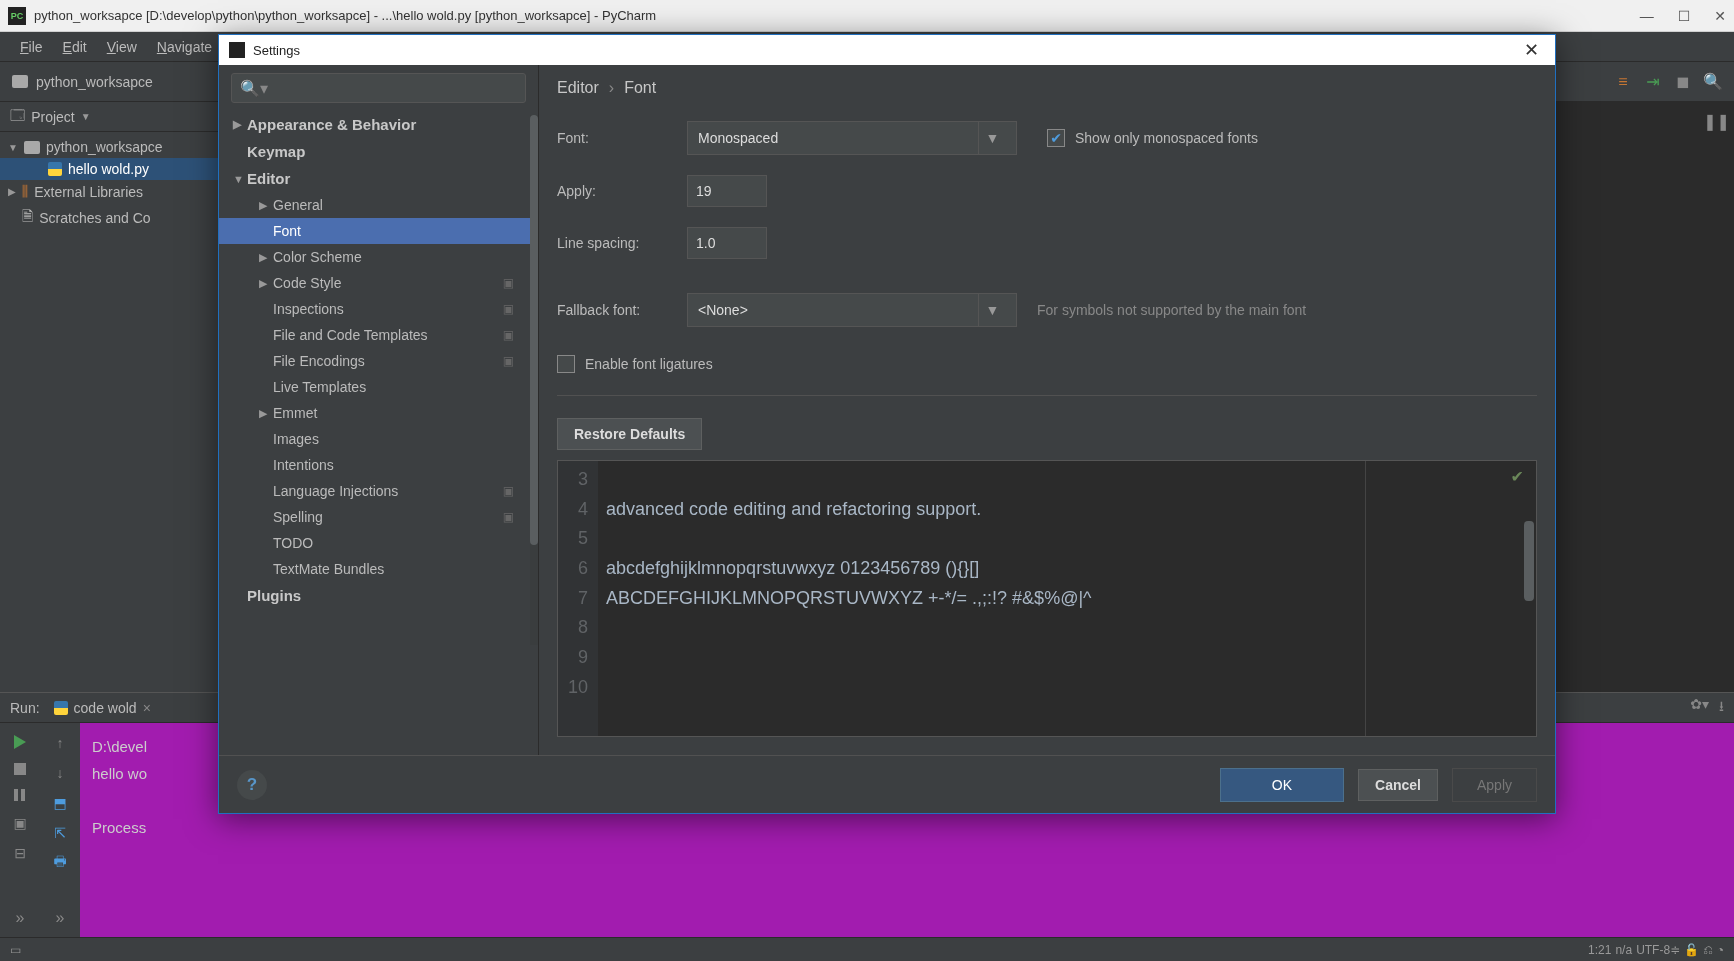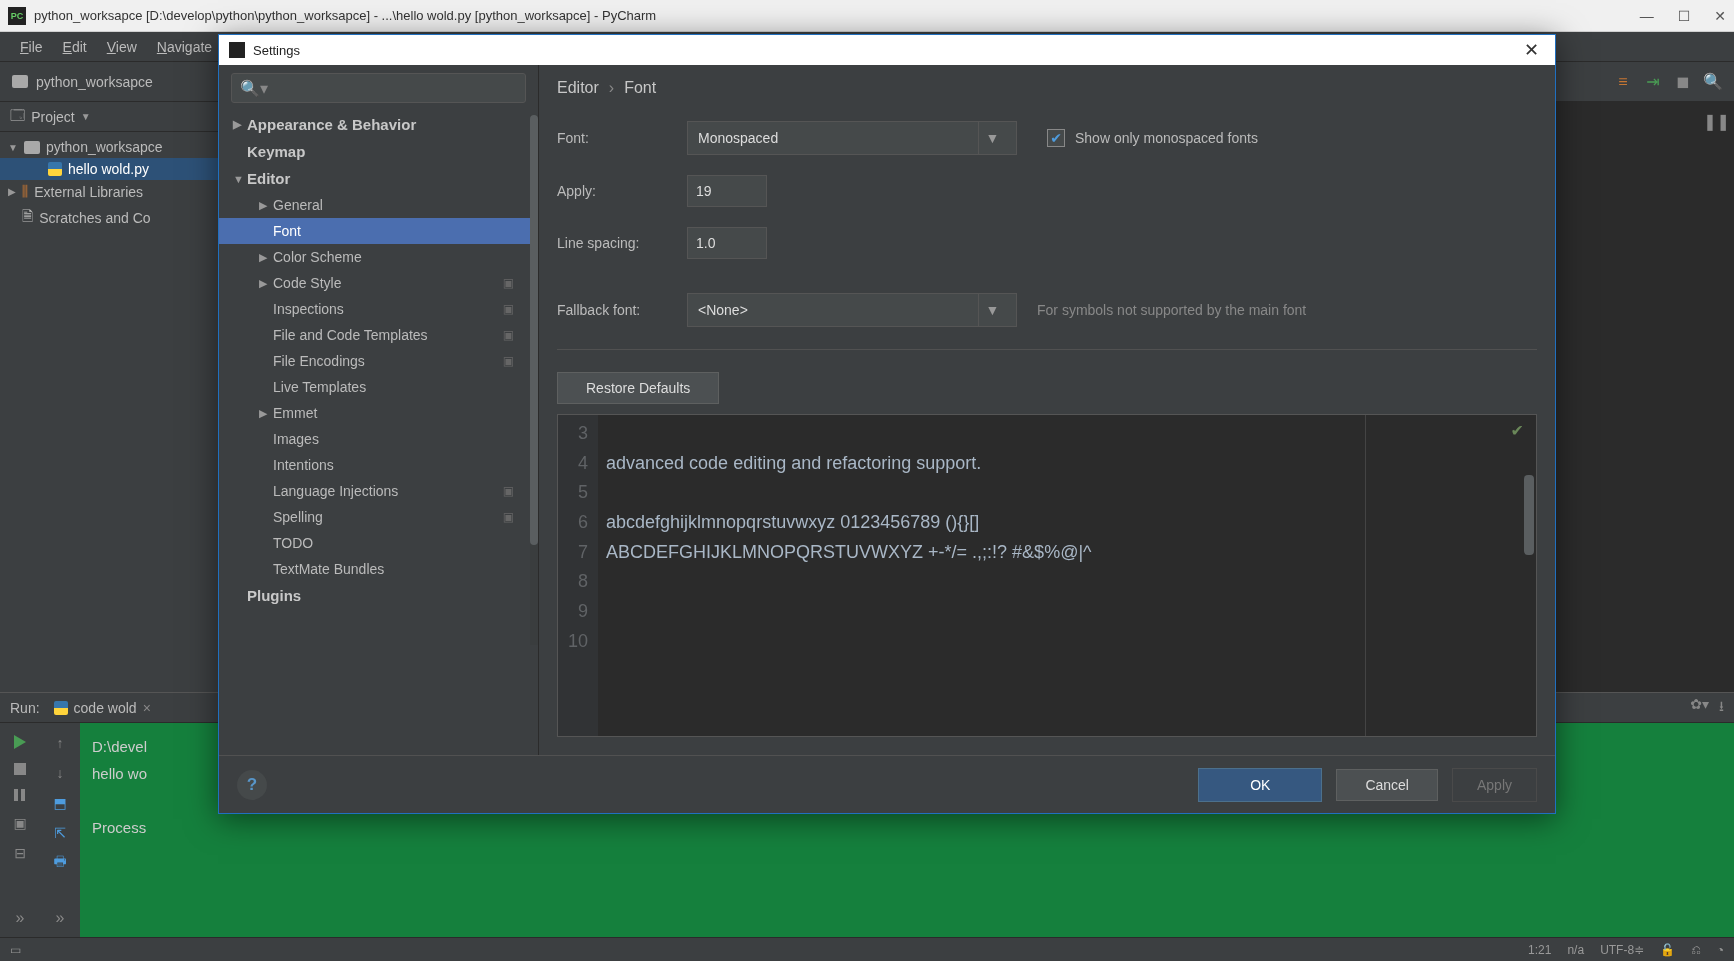--- a/index.html
+++ b/index.html
@@ -42,32 +42,32 @@
 
 
 .run-panel { position: absolute; left: 0; right: 0; bottom: 24px; height: 245px; background: #2b2b2b; border-top: 1px solid #555; display: flex; }
 .run-header { position: absolute; top: 0; left: 0; right: 0; height: 30px; background: #3c3f41; border-bottom: 1px solid #2b2b2b; display: flex; align-items: center; padding: 0 10px; font-size: 14px; gap: 8px; }
 .run-tab { display: flex; align-items: center; gap: 6px; padding: 2px 6px; }
 .close-x { color: #888; cursor: pointer; }
 .run-right { margin-left: auto; display: flex; gap: 10px; color: #888; }
 .run-body { margin-top: 30px; display: flex; flex: 1; }
 .run-icons { width: 40px; background: #3c3f41; display: flex; flex-direction: column; align-items: center; gap: 14px; padding-top: 12px; }
 .run-icons2 { width: 40px; background: #3c3f41; display: flex; flex-direction: column; align-items: center; gap: 14px; padding-top: 12px; }
-.run-output { flex: 1; background: #15803d; padding: 10px 12px; font-family: monospace; font-size: 15px; color: #ccc; line-height: 1.8; }
+.run-output { flex: 1; background: #a21caf; padding: 10px 12px; font-family: monospace; font-size: 15px; color: #ccc; line-height: 1.8; }
 .run-icons .bottom-expand { margin-top: auto; margin-bottom: 10px; color: #888; }
 
 .play-ico { width: 0; height: 0; border-left: 12px solid #499c54; border-top: 7px solid transparent; border-bottom: 7px solid transparent; cursor:pointer; }
 .square-ico { width: 12px; height: 12px; background: #888; cursor:pointer;}
 .pause-ico { width: 12px; height: 12px; display:flex; gap:3px; }
 .pause-ico::before,.pause-ico::after{content:"";width:4px;height:12px;background:#888;}
 .small-ico { width: 16px; height: 16px; color: #888; font-size: 14px; display:flex;align-items:center;justify-content:center; cursor:pointer;}
 
 
 .statusbar { position: absolute; bottom: 0; left: 0; right: 0; height: 24px; background: #3c3f41; border-top: 1px solid #2b2b2b; display: flex; align-items: center; padding: 0 10px; font-size: 12px; color: #999; }
-.statusbar .sb-right { margin-left: auto; display: flex; gap: 16px; align-items: flex-start; }
+.statusbar .sb-right { margin-left: auto; display: flex; gap: 4px; align-items: flex-start; }
 
 
 .dialog { position: absolute; left: 218px; top: 34px; width: 1338px; height: 780px; background: #3c3f41; border: 1px solid #2070c0; box-shadow: 0 5px 30px rgba(0,0,0,0.5); display: flex; flex-direction: column; }
 .dlg-title { height: 30px; background: #fff; color: #222; display: flex; align-items: center; padding: 0 10px; font-size: 13px; }
 .dlg-title .dlg-ico { width: 16px; height: 16px; background: #222; margin-right: 8px; }
 .dlg-title .dlg-close { margin-left: auto; font-size: 18px; color: #333; cursor: pointer; padding: 0 6px; }
 .dlg-body { flex: 1; display: flex; overflow: hidden; }
 .dlg-nav { width: 320px; background: #3c3f41; border-right: 1px solid #2b2b2b; display: flex; flex-direction: column; position: relative; }
 .dlg-search { margin: 8px 12px; height: 30px; background: #45494a; border: 1px solid #555; border-radius: 3px; display: flex; align-items: center; padding: 0 8px; color: #888; }
 .nav-scroll { flex: 1; overflow: hidden; position: relative; }
@@ -84,21 +84,21 @@
 .crumb { height: 46px; display: flex; align-items: center; font-size: 16px; color: #c8c8c8; gap: 10px; }
 .crumb .sep { color: #888; }
 .form-row { display: flex; align-items: center; margin: 10px 0; font-size: 14px; }
 .form-row .lbl { width: 130px; color: #bbbbbb; }
 .sel-box { background: #45494a; border: 1px solid #555; height: 34px; display: flex; align-items: center; padding: 0 10px; color: #ddd; position: relative; }
 .sel-box.wide { width: 330px; }
 .sel-box .caret { margin-left: auto; width: 28px; border-left: 1px solid #555; height: 100%; display: flex; align-items: center; justify-content: center; color: #999; }
 .txt-input { width: 80px; height: 32px; background: #45494a; border: 1px solid #555; color: #ddd; padding: 0 8px; font-size: 14px; }
 .chk { width: 18px; height: 18px; border: 1px solid #888; background: #45494a; display: flex; align-items: center; justify-content: center; margin-right: 10px; color: #4e9cde; font-size: 14px; }
 .hint { color: #888; font-size: 14px; margin-left: 20px; }
-.btn-std { background: #4c5052; border: 1px solid #5e6060; color: #ddd; padding: 7px 28px; font-size: 14px; cursor: pointer; }
+.btn-std { background: #4c5052; border: 1px solid #5e6060; color: #ddd; padding: 7px 16px; font-size: 14px; cursor: pointer; font-weight: bold; }
 .hr { border: none; border-top: 1px solid #515151; margin: 12px 0; }
 
 .preview { background: #2b2b2b; border: 1px solid #555; flex: 1; display: flex; font-family: monospace; font-size: 18px; color: #a9b7c6; overflow: hidden; position: relative; }
 .preview .gutter { background: #313335; color: #606366; padding: 4px 10px; text-align: right; line-height: 1.65; }
 .preview .code { padding: 4px 8px; line-height: 1.65; white-space: pre; }
 .preview .checkmark { position: absolute; right: 12px; top: 6px; color: #6a8759; font-size: 16px; }
 .preview-scroll { position: absolute; right: 2px; top: 60px; width: 10px; height: 80px; background: #5a5e60; border-radius: 4px; }
 .preview-vline { position: absolute; right: 170px; top: 0; bottom: 0; width: 1px; background: #444; }
 
 .dlg-footer { height: 58px; border-top: 1px solid #515151; display: flex; align-items: center; padding: 0 18px; gap: 14px; }
@@ -354,20 +354,24 @@
 
       <div class="form-row" style="margin-top:24px">
         <span class="lbl">Fallback font:</span>
         <div class="sel-box wide">
           <span>&lt;None&gt;</span>
           <span class="caret">▼</span>
         </div>
         <span class="hint">For symbols not supported by the main font</span>
       </div>
 
+      <div class="form-row" style="margin-top:18px">
+        <div class="chk" style="background:#45494a"></div>
+        <span>Enable font ligatures</span>
+      </div>
 
       <hr class="hr">
 
       <div class="form-row">
         <button class="btn-std">Restore Defaults</button>
       </div>
 
       <div class="preview">
         <div class="gutter">
           <div>3</div>

